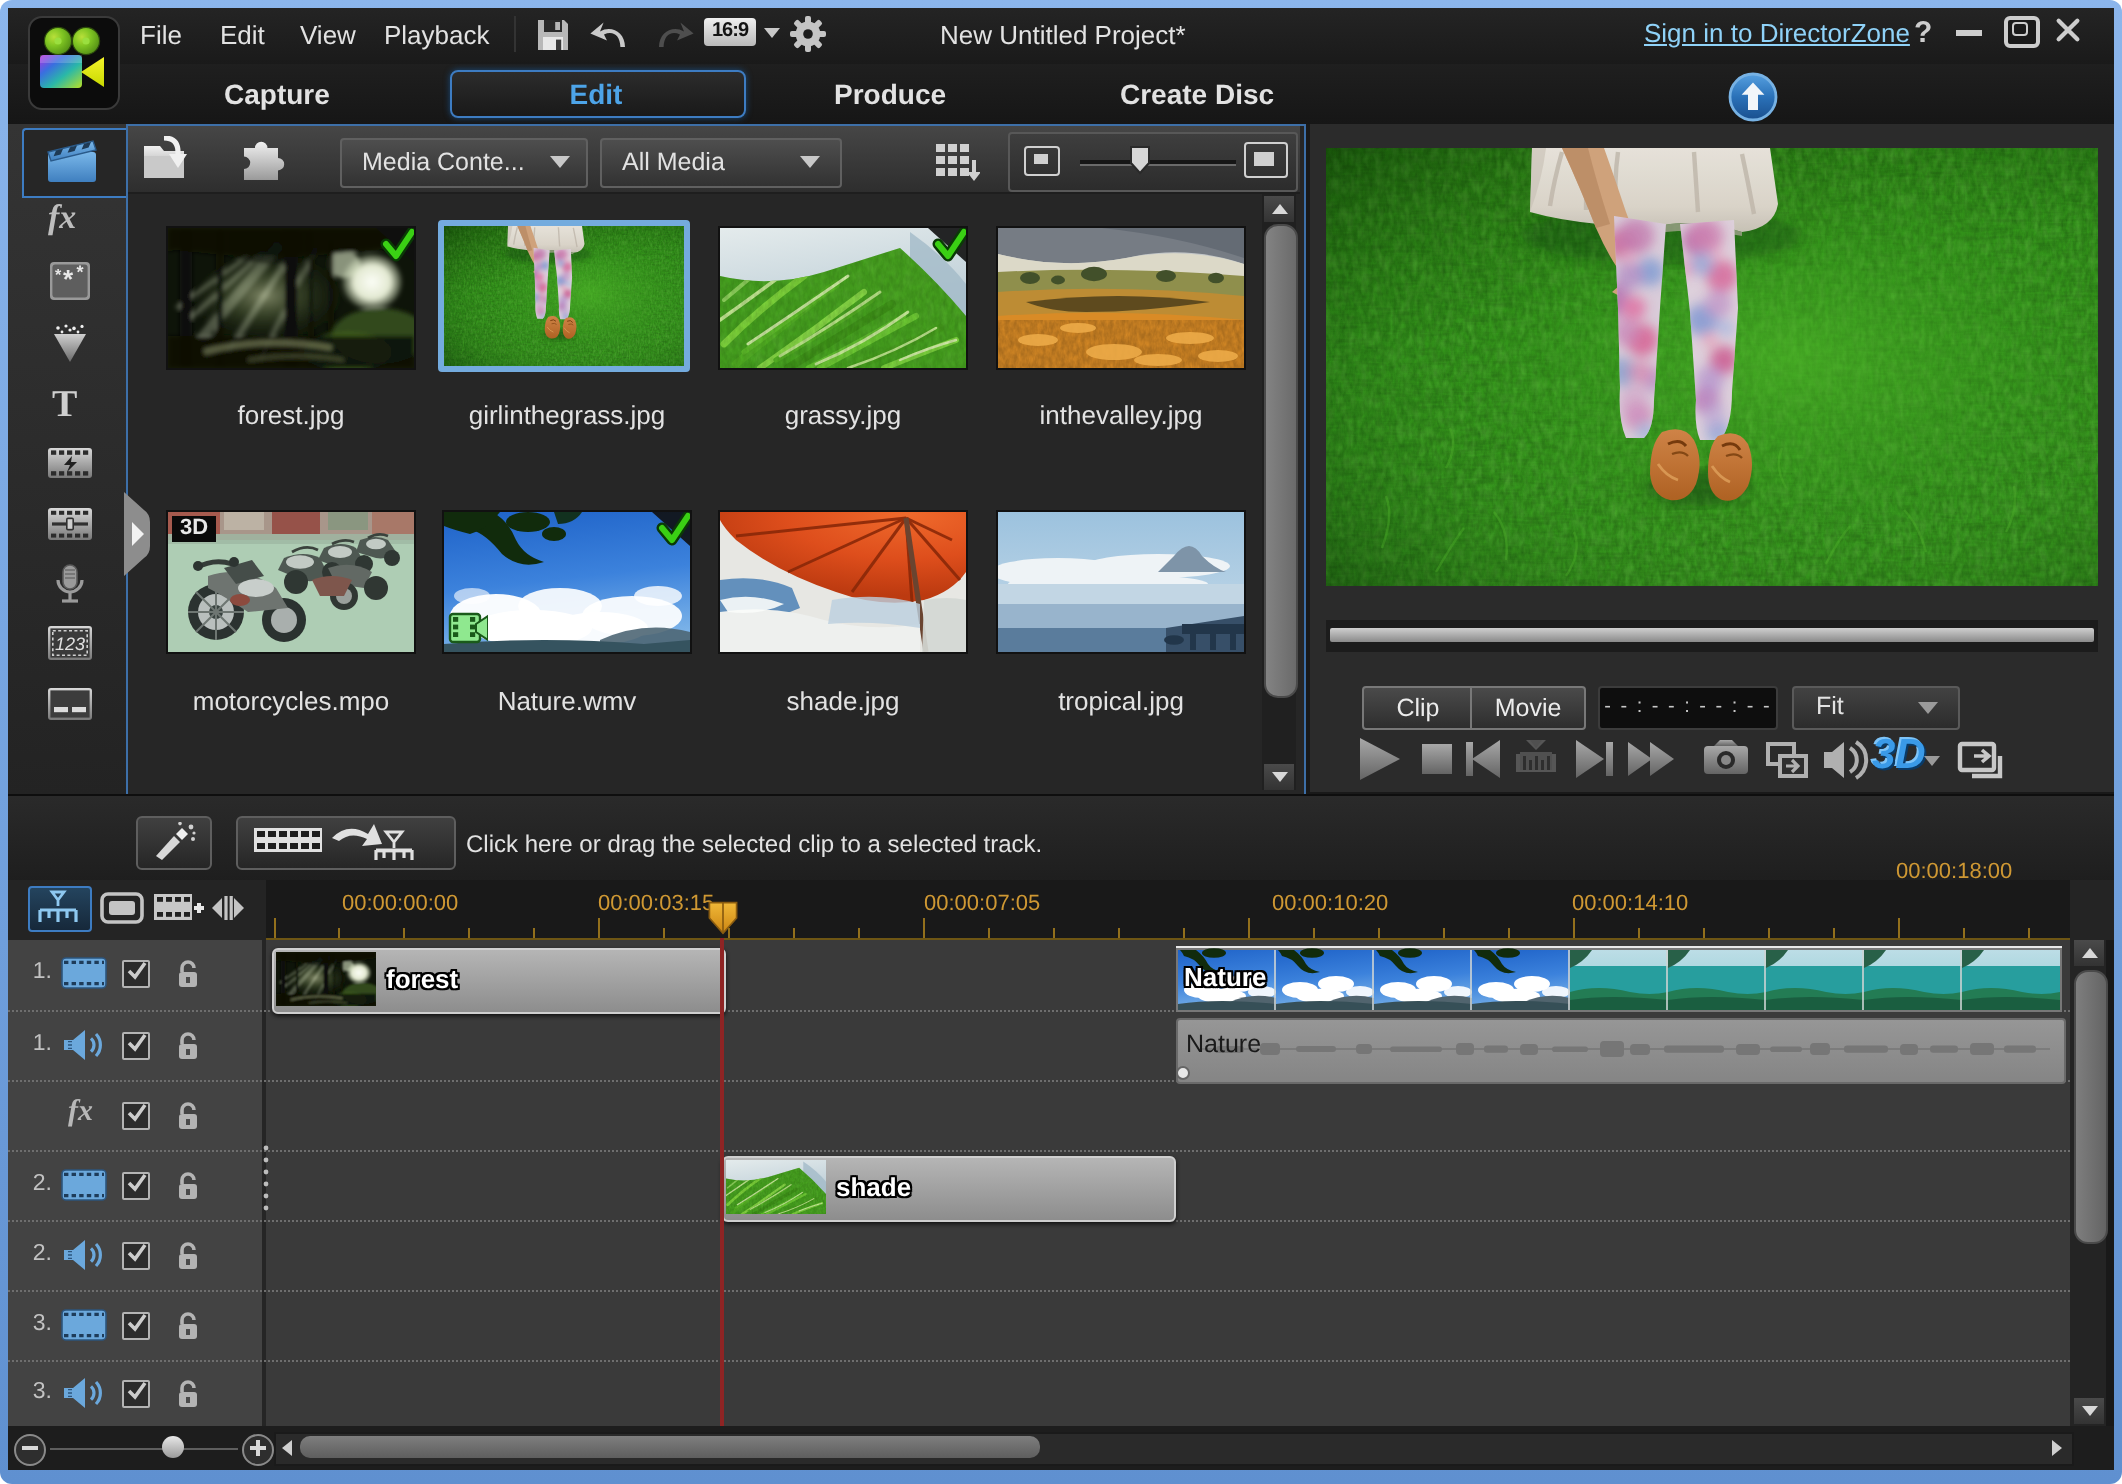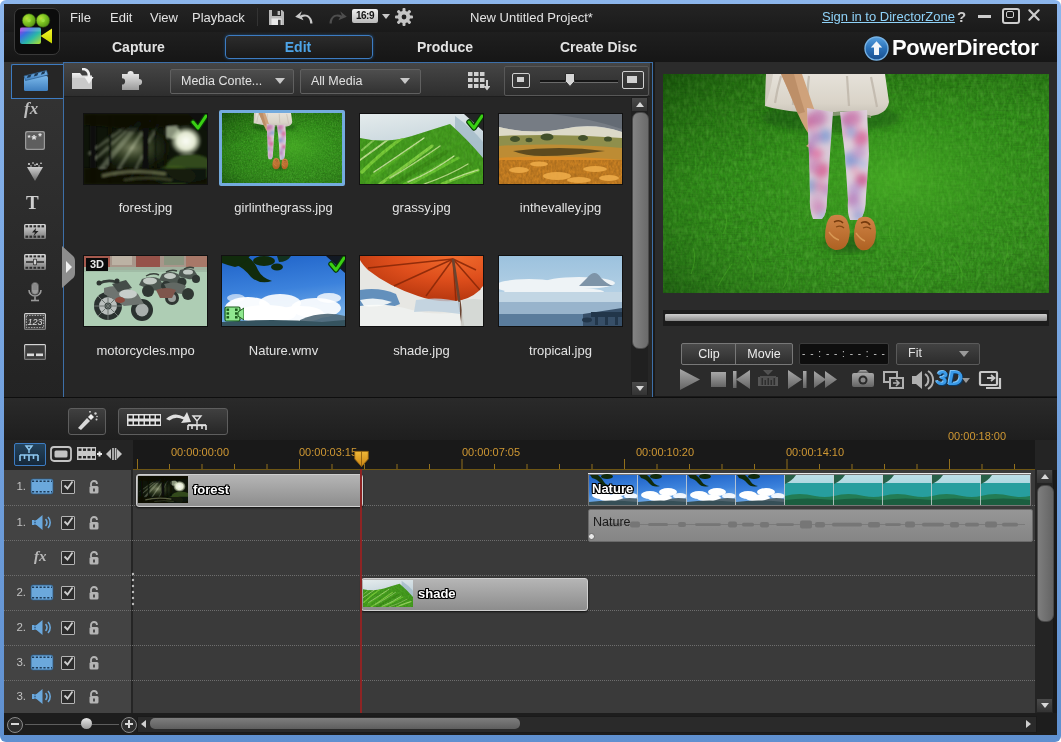--- a/index.html
+++ b/index.html
@@ -122,21 +122,20 @@
 <defs>
         <linearGradient id="pdc" x1="0" y1="0" x2="0" y2="1">
           <stop offset="0%" stop-color="#56a0e0"></stop>
           <stop offset="50%" stop-color="#2a71b8"></stop>
           <stop offset="100%" stop-color="#1a4f8e"></stop>
         </linearGradient>
       </defs>
 <circle cx="12.5" cy="12.5" r="11.5" fill="url(#pdc)" stroke="#77b2e4" stroke-width="1.4"></circle>
 <path d="M12.5 5.2 L18.2 11.4 L15 11.4 L15 19 L10 19 L10 11.4 L6.8 11.4 Z" fill="#f2f6fa"></path>
 </svg>
-<div class="abs" style="left:892px;top:35px;font-size:22px;font-weight:bold;color:#ffffff;letter-spacing:-0.3px;">PowerDirector</div>
 
 <div class="abs" style="left:4px;top:62px;width:59px;height:336px;background:linear-gradient(180deg,#343434,#232323);"></div>
 
 <div class="abs" style="left:11px;top:64px;width:52px;height:33px;border:1px solid #3d7cc2;border-right:none;border-radius:2px 0 0 0;background:#262626;"></div>
 <svg class="abs" style="left:22px;top:69px;" width="30" height="24" viewBox="0 0 30 24">
 <defs>
         <linearGradient id="clap" x1="0" y1="0" x2="0" y2="1">
           <stop offset="0%" stop-color="#7ab8ea"></stop>
           <stop offset="100%" stop-color="#3f7fbf"></stop>
         </linearGradient>
@@ -864,20 +863,21 @@
       </g>
 <path d="M40 8 q8 -8 18 -2 l3 -5 l4 10 l-10 1 l2.5 -3.5 q-8 -4 -14 1 z" fill="#e0e0e0"></path>
 <g transform="translate(62,5)">
         <path d="M5 0 l4 5 l4 -5 z M9 5 v3" stroke="#e0e0e0" stroke-width="1.4" fill="none"></path>
         <g stroke="#e0e0e0" stroke-width="1.6">
           <path d="M0 9 h18 M0 9 v5 M4 9 v4 M9 9 v5 M14 9 v4 M18 9 v5"></path>
         </g>
         <rect x="0" y="8.6" width="18" height="1.6" fill="#e0e0e0"></rect>
       </g>
 </svg>
+<div class="abs txt" style="left:233px;top:415px;font-size:12px;">Click here or drag the selected clip to a selected track.</div>
 
 <div class="abs" style="left:4px;top:440px;width:1053px;height:30px;background:#242424;"></div>
 <div class="abs" style="left:133px;top:440px;width:902px;height:30px;background:#191919;"></div>
 
 <div class="abs" style="left:14px;top:443px;width:30px;height:21px;border:1px solid #3d7cc2;border-radius:2px;background:linear-gradient(180deg,#24445e,#16283a);"></div>
 <svg class="abs" style="left:19px;top:445px;" width="20" height="17" viewBox="0 0 20 17">
 <path d="M7 1 l3 4 l3 -4 z M10 5 v3" stroke="#8ec8f0" stroke-width="1.4" fill="none"></path>
 <path d="M1 10 h18 M1 10 v6 M5.5 10 v4 M10 10 v6 M14.5 10 v4 M19 10 v6" stroke="#8ec8f0" stroke-width="1.6" fill="none"></path>
 </svg>
 <svg class="abs" style="left:49px;top:444px;" width="24" height="20" viewBox="0 0 24 20">

